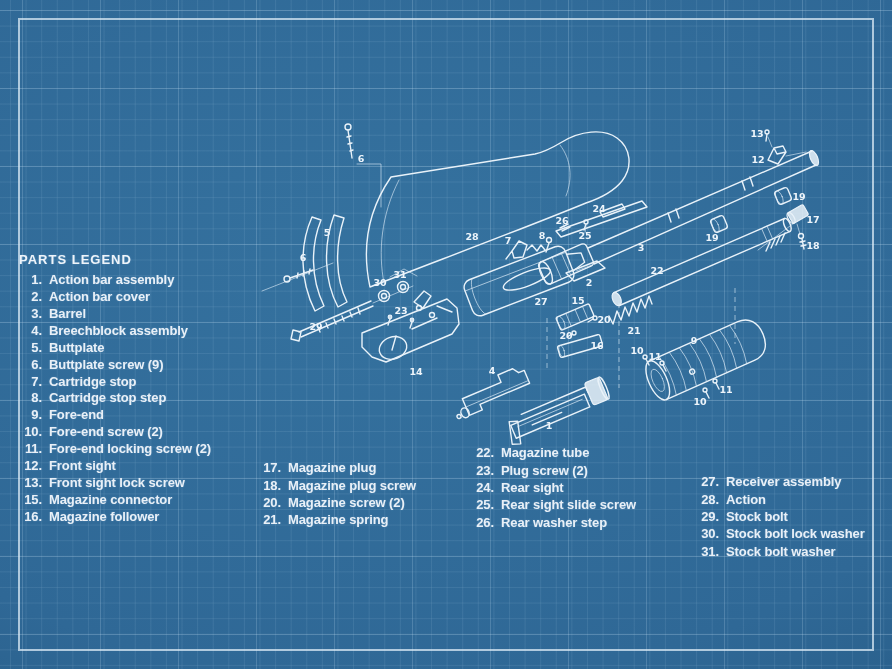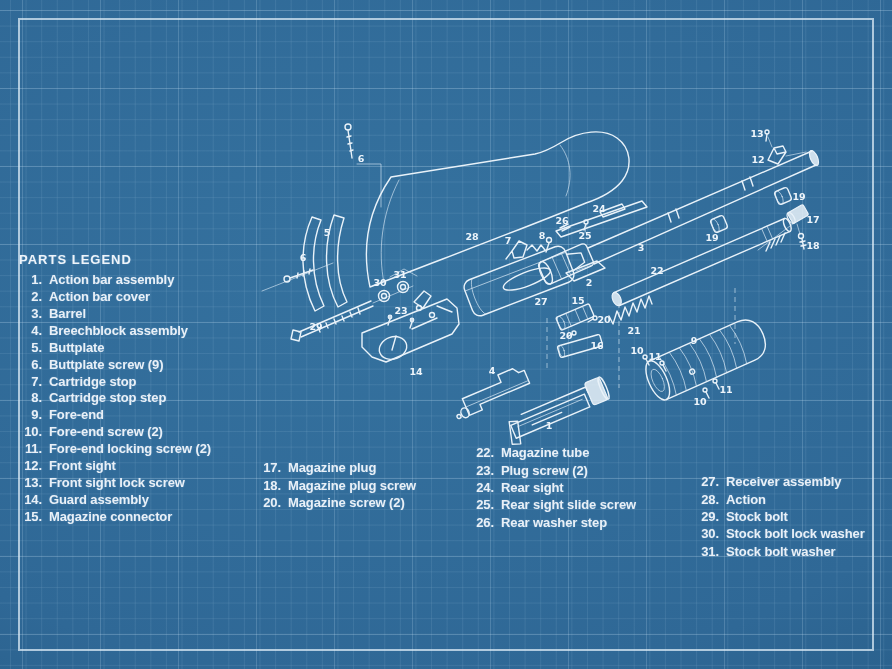--- a/index.html
+++ b/index.html
@@ -323,41 +323,45 @@
       </div>
       <div class="lrow">
         <span class="num">12.</span>
         <span class="lab">Front sight</span>
       </div>
       <div class="lrow">
         <span class="num">13.</span>
         <span class="lab">Front sight lock screw</span>
       </div>
       <div class="lrow">
-        <span class="num">14.</span>
-        <span class="lab">Guard assembly</span>
-      </div>
-      <div class="lrow">
         <span class="num">15.</span>
         <span class="lab">Magazine connector</span>
       </div>
+      <div class="lrow">
+        <span class="num">16.</span>
+        <span class="lab">Magazine follower</span>
+      </div>
     </div>
   <div class="lcol c2">
       <div class="lrow">
         <span class="num">17.</span>
         <span class="lab">Magazine plug</span>
       </div>
       <div class="lrow">
         <span class="num">18.</span>
         <span class="lab">Magazine plug screw</span>
       </div>
       <div class="lrow">
         <span class="num">20.</span>
         <span class="lab">Magazine screw (2)</span>
       </div>
+      <div class="lrow">
+        <span class="num">21.</span>
+        <span class="lab">Magazine spring</span>
+      </div>
     </div>
   <div class="lcol c3">
       <div class="lrow">
         <span class="num">22.</span>
         <span class="lab">Magazine tube</span>
       </div>
       <div class="lrow">
         <span class="num">23.</span>
         <span class="lab">Plug screw (2)</span>
       </div>

